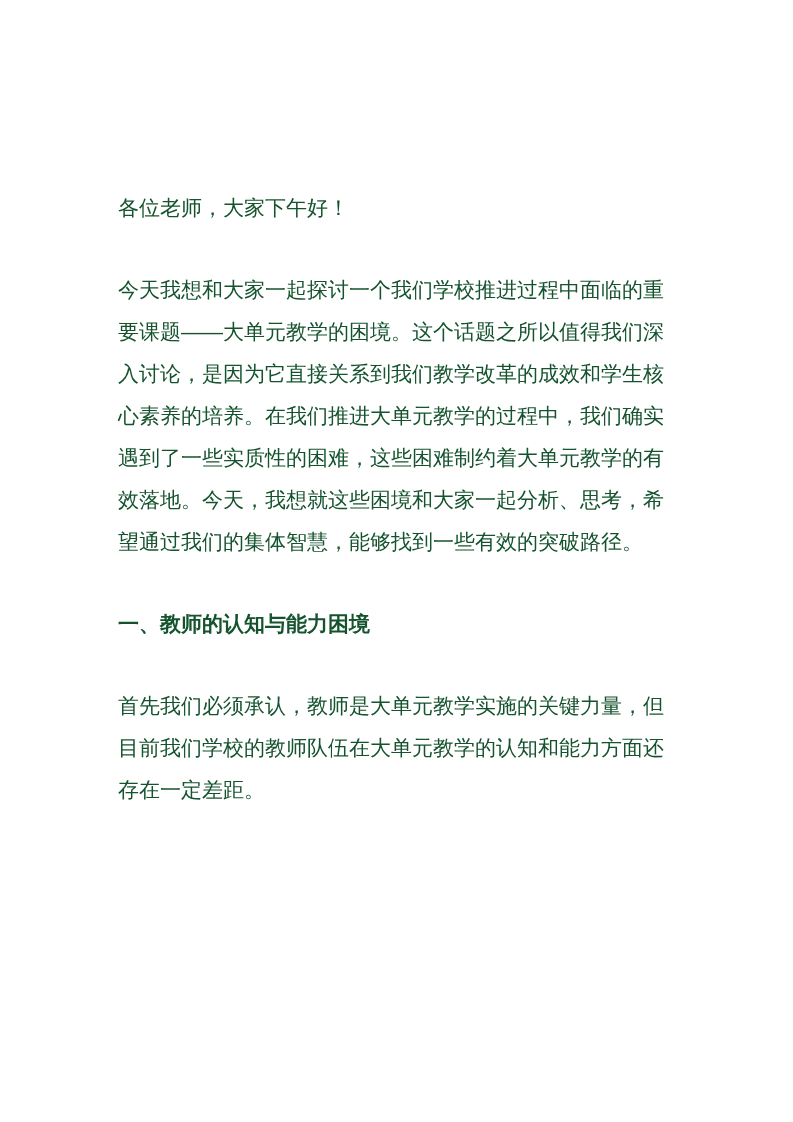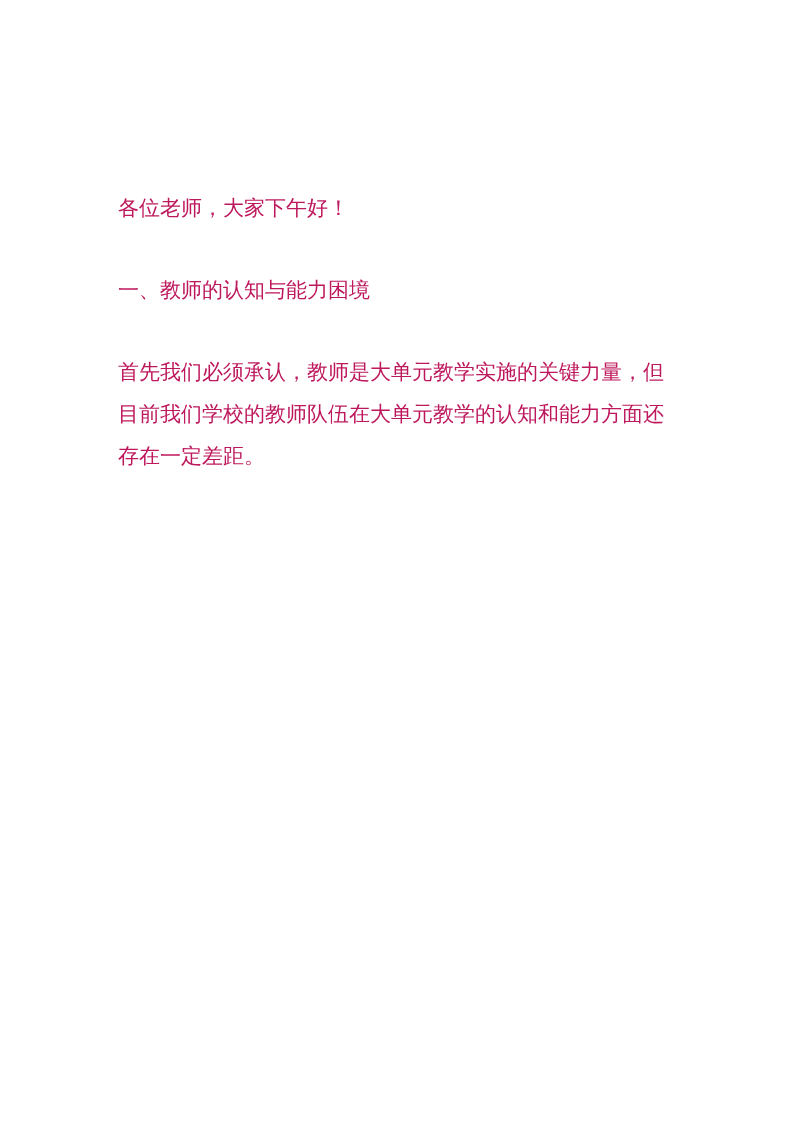--- a/index.html
+++ b/index.html
@@ -20,33 +20,34 @@
   }
   .doc-body {
     box-sizing: border-box;
     padding: 187px 115px 0 118px;
   }
   .block {
     margin: 0 0 40px 0;
     font-size: 21px;
     line-height: 42px;
     font-weight: 400;
-    color: #be185d;
+    color: #14532d;
     text-align: left;
     word-break: break-all;
   }
   h2.block {
     
     font-size: 21px;
-    font-weight: 400;
+    font-weight: 700;
   }
 </style>
 </head>
 <body>
 
 <div class="page">
   <div class="doc-body">
 
   <p class="block paragraph">各位老师，大家下午好！</p>
+      <p class="block paragraph">今天我想和大家一起探讨一个我们学校推进过程中面临的重要课题——大单元教学的困境。这个话题之所以值得我们深入讨论，是因为它直接关系到我们教学改革的成效和学生核心素养的培养。在我们推进大单元教学的过程中，我们确实遇到了一些实质性的困难，这些困难制约着大单元教学的有效落地。今天，我想就这些困境和大家一起分析、思考，希望通过我们的集体智慧，能够找到一些有效的突破路径。</p>
       <h2 class="block heading">一、教师的认知与能力困境</h2>
       <p class="block paragraph">首先我们必须承认，教师是大单元教学实施的关键力量，但目前我们学校的教师队伍在大单元教学的认知和能力方面还存在一定差距。</p>
     </div>
 </div>
 
 </body></html>

